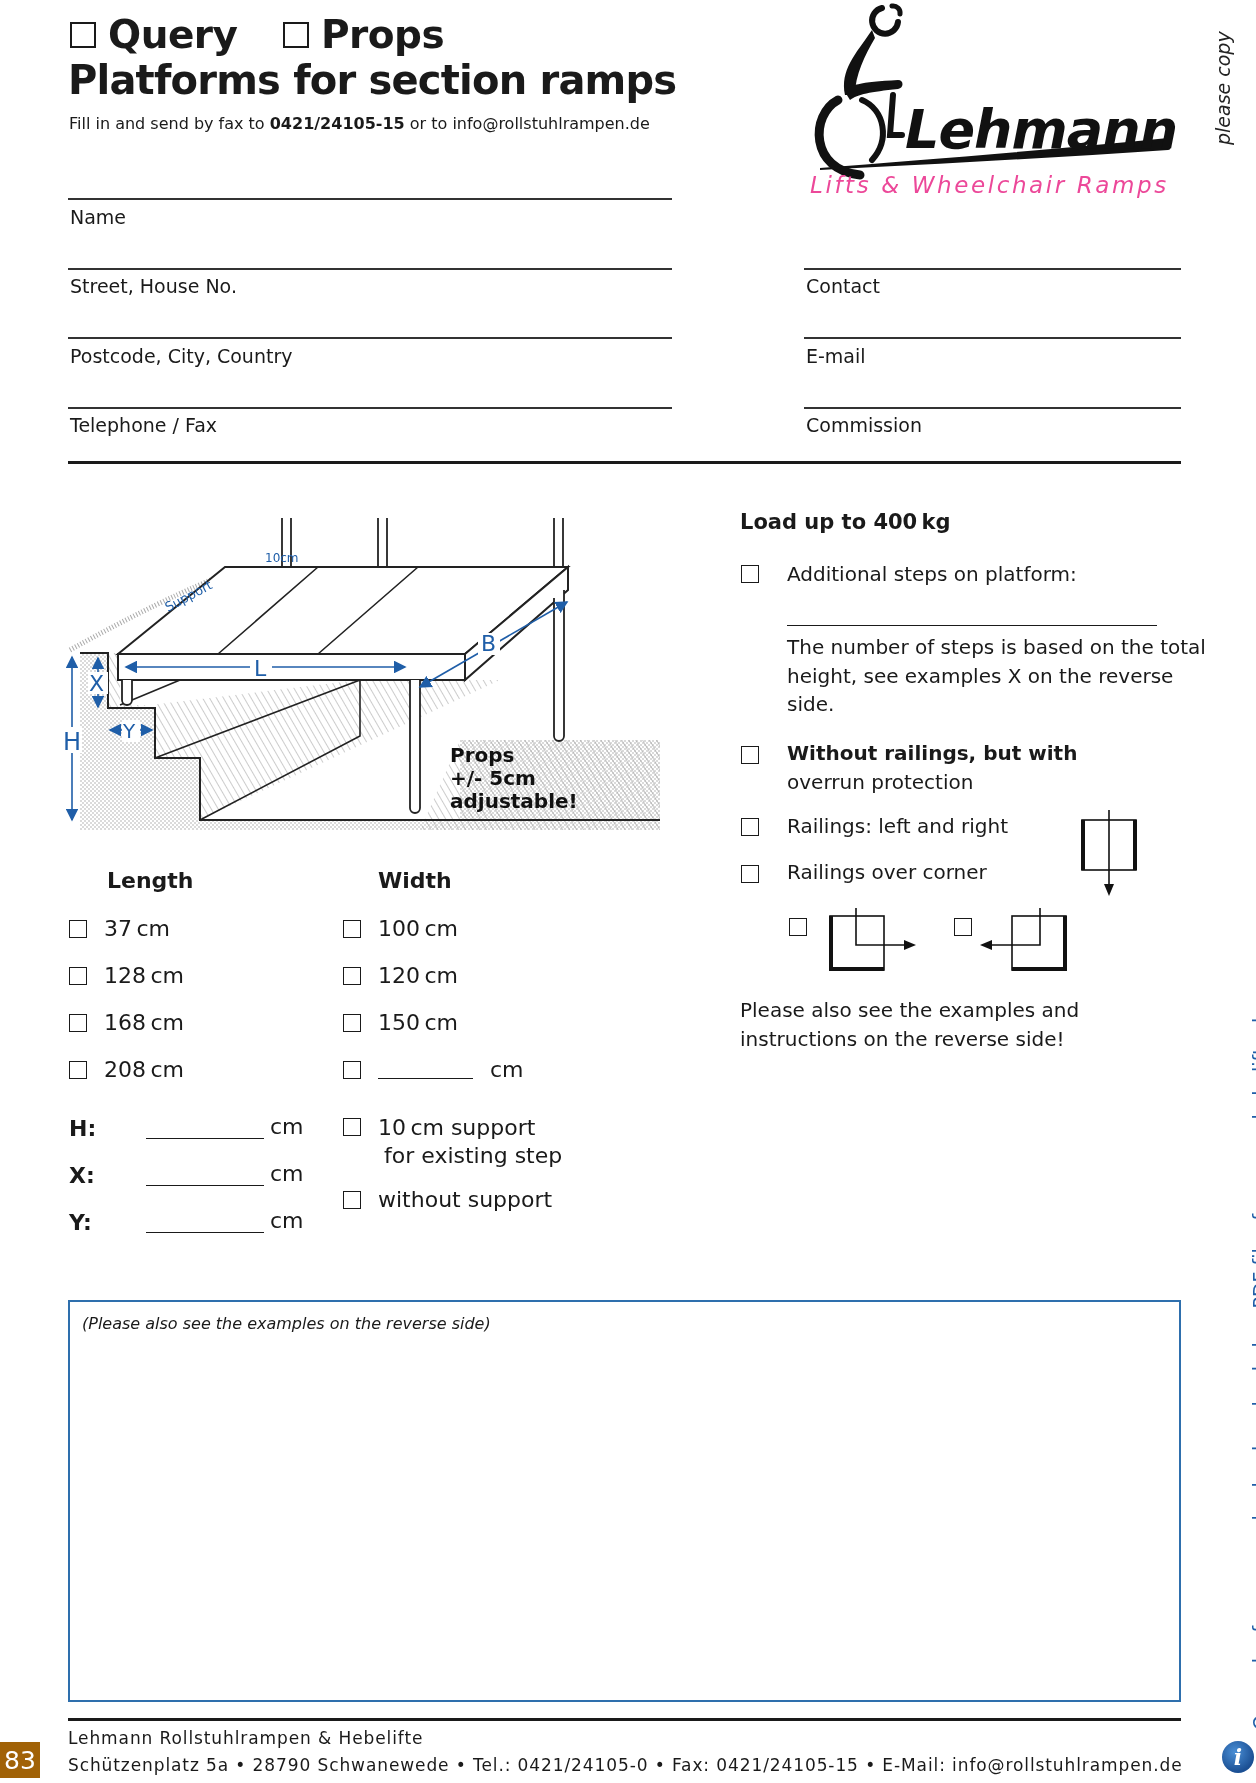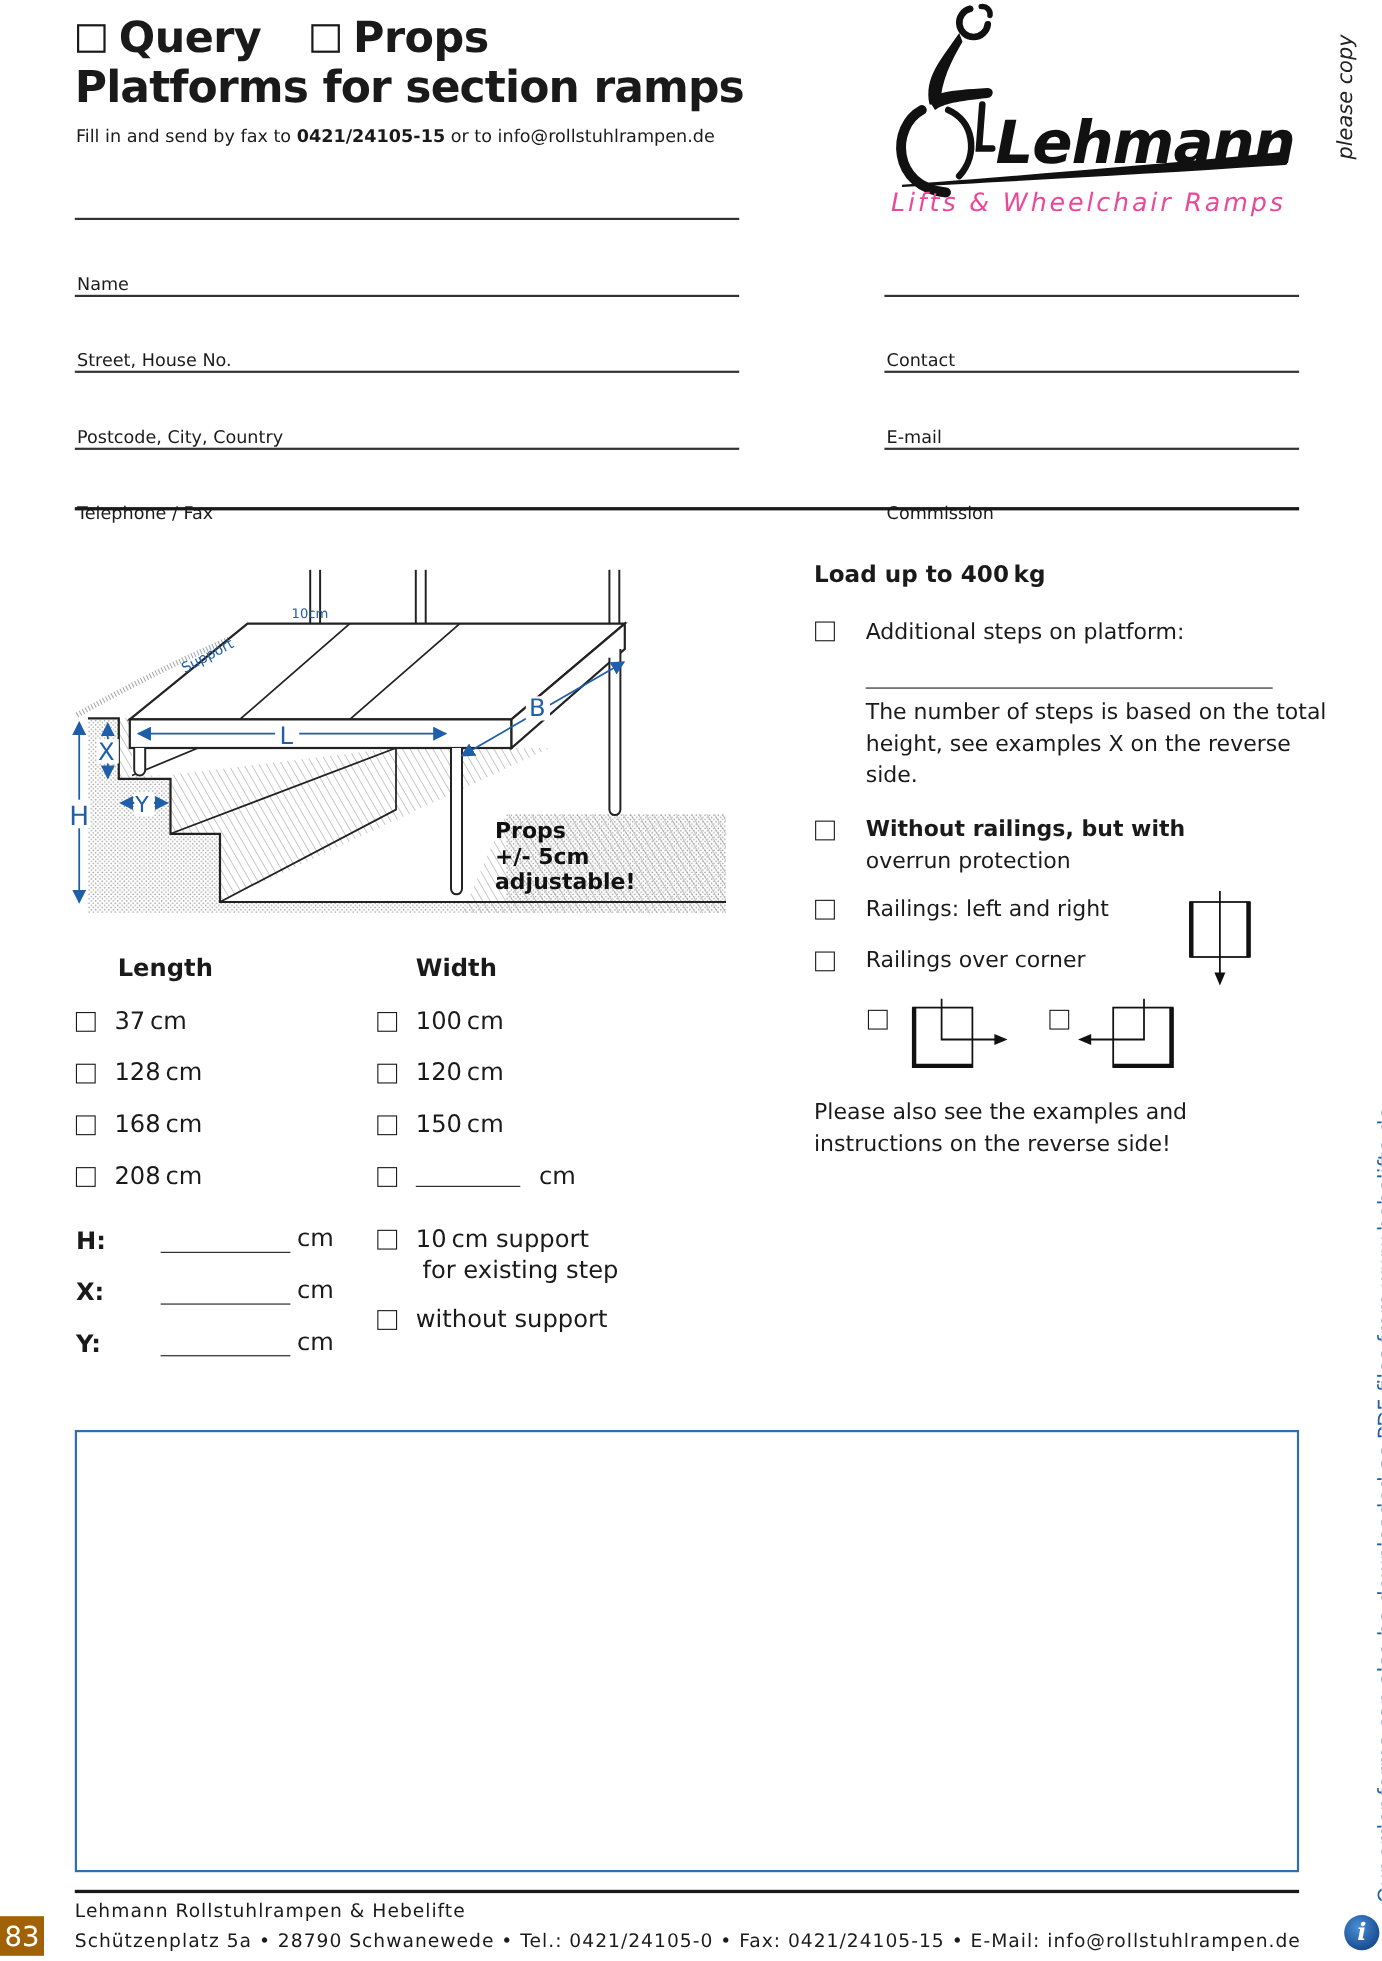--- a/index.html
+++ b/index.html
@@ -16,21 +16,21 @@
   .subtitle b { font-weight: bold; }
 
   
   .logo { left: 800px; top: 0px; width: 370px; height: 215px; }
   .logo-name { left: 905px; top: 98px; font-size: 54px; font-weight: bold; font-style: italic; letter-spacing: -1px; color:#111; white-space: nowrap; }
   .logo-tag { left: 810px; top: 172px; font-size: 23px; font-style: italic; letter-spacing: 2.6px; white-space: nowrap; color:#ec4899; }
   .please-copy { left: 1212px; top: 145px; transform-origin: 0 0; transform: rotate(-90deg); font-size: 19px; font-style: italic; white-space: nowrap; color: #222; }
 
   
   .fline { height: 2px; background: #333; }
-  .flabel { font-size: 16px; white-space: nowrap; margin-top: 43px; }
+  .flabel { font-size: 19px; white-space: nowrap; }
   .fsep { left: 68px; top: 461px; width: 1113px; height: 3px; background: #1a1a1a; }
 
   
   .diagram { left: 60px; top: 500px; width: 620px; height: 330px; }
 
   
   .rc-text { font-size: 20px; line-height: 28.5px; color:#1a1a1a; }
   .rc-bold { font-weight: bold; }
 
   
@@ -278,20 +278,21 @@
 <span class="abs cb" style="left:343px;top:1118px;"></span>
 <div class="abs lw-item" style="left:378px;top:1114px;display:block;line-height:28px;">
   <span>10 cm support</span><br>
   <span style="padding-left:6px;">for existing step</span>
 </div>
 <span class="abs cb" style="left:343px;top:1191px;"></span>
 <div class="abs lw-item" style="left:378px;top:1187px;">without support</div>
 
 <div class="abs sketch"></div>
 <div class="abs sketch-text">
+  <div>(Please also see the examples on the reverse side)</div>
 </div>
 
 <div class="abs foot-line"></div>
 <div class="abs foot-text" style="top:1728px;">Lehmann Rollstuhlrampen &amp; Hebelifte</div>
 <div class="abs foot-text" style="top:1755px;">Schützenplatz 5a • 28790 Schwanewede • Tel.: 0421/24105-0 • Fax: 0421/24105-15 • E-Mail: info@rollstuhlrampen.de</div>
 <div class="abs pagenum">83</div>
 
 <div class="abs side-note">Our order forms can also be downloaded as PDF files from www.hebelifte.de</div>
 <div class="abs info-icon">i</div>
 

